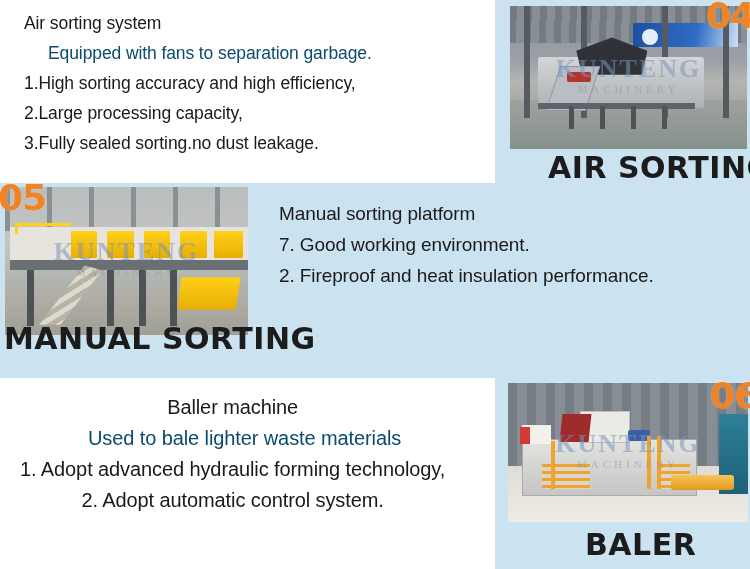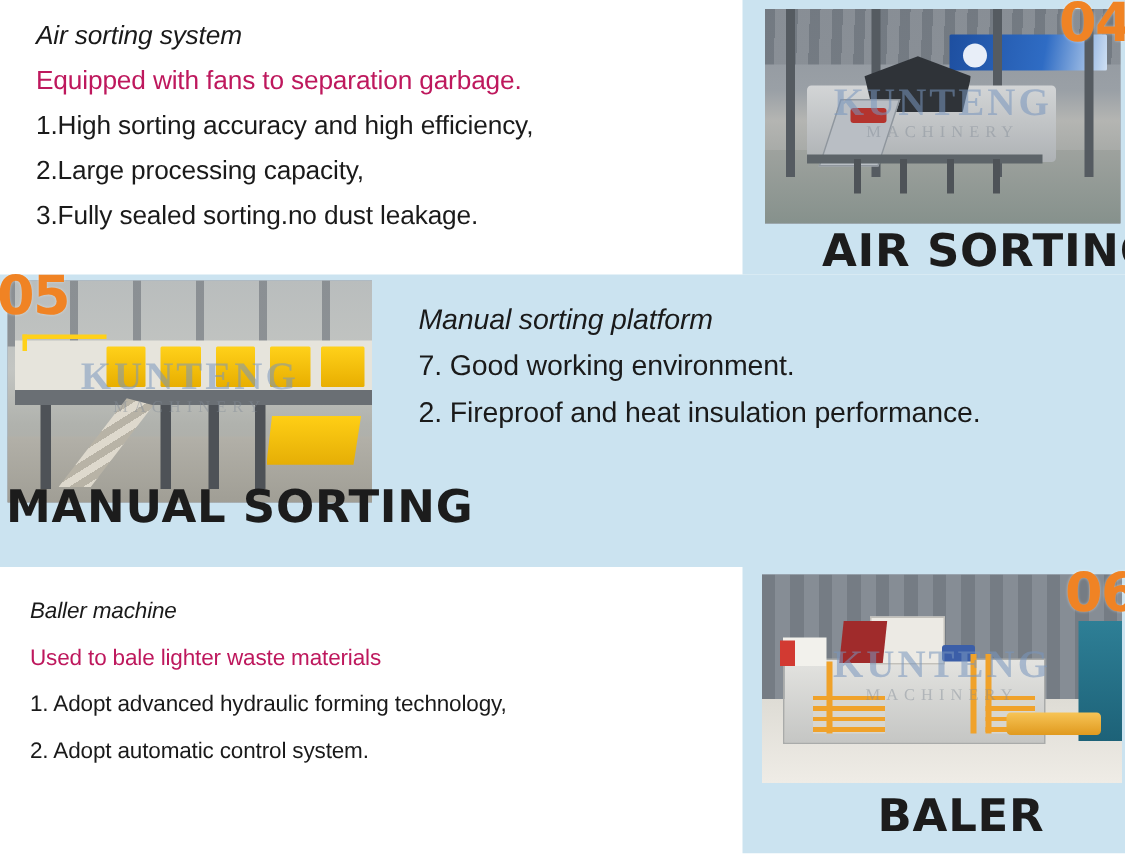--- a/index.html
+++ b/index.html
@@ -23,27 +23,27 @@
 
   
   .textblock{position:absolute;}
   .tline{
     color:#1a1a1a;
     font-size:17.5px;
     line-height:30px;
     white-space:nowrap;
     letter-spacing:-0.1px;
   }
-  .tline.title{font-size:17.5px;font-style:italic;}
-  .tline.accent{color:#be185d;}
+  .tline.title{font-size:17.5px;}
+  .tline.accent{color:#0c4a6e;margin-left:24px;}
   #air-text{left:24px;top:8px;}
   #manual-text{left:279px;top:198px;}
   #manual-text .tline{font-size:19px;line-height:31px;}
   #baler-text{left:20px;top:392px;}
-  #baler-text .tline{font-size:15px;line-height:31px;}
+  #baler-text .tline{font-size:20px;line-height:31px;text-align:center;}
 
   
   .photo{
     position:absolute;
     overflow:hidden;
     background:#8c9099;
   }
   #photo-air{left:510px;top:6px;width:237px;height:143px;}
   #photo-manual{left:5px;top:187px;width:243px;height:148px;}
   #photo-baler{left:508px;top:383px;width:240px;height:139px;}

